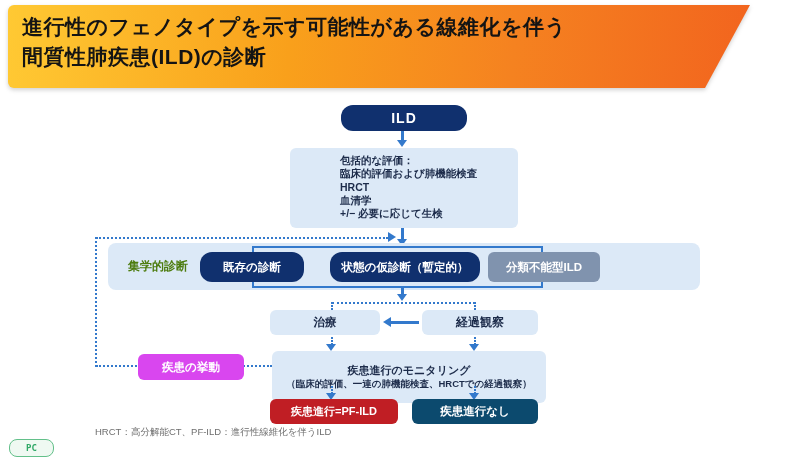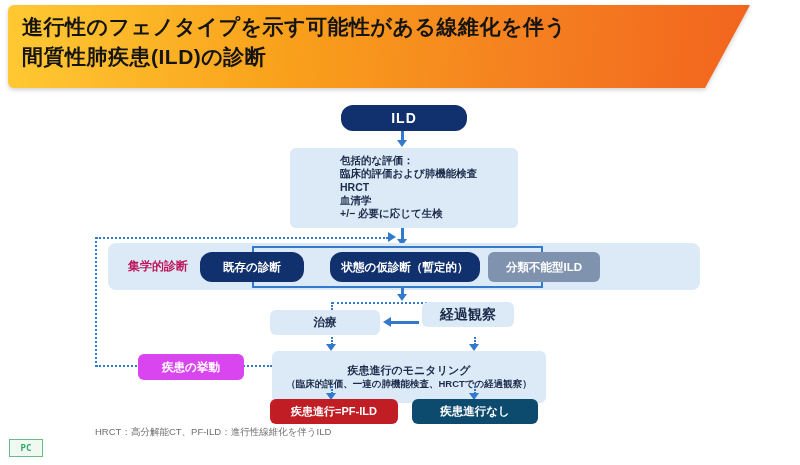--- a/index.html
+++ b/index.html
@@ -46,22 +46,22 @@
   .mdd-row { position:absolute; left:108px; top:243px; width:592px; height:47px;
              background:#DCE9F7; border-radius:8px; z-index:0; }
   .z2 { z-index:2; }
 
   .eval-text { position:absolute; left:340px; top:154px; width:180px;
                font-size:10.5px; font-weight:600; color:#1C2B4A; line-height:13.3px;
                text-align:left; }
 
   .footnote { position:absolute; left:95px; top:426px; font-size:9.5px; color:#6E6E6E; }
   .citation { position:absolute; right:12px; top:444px; font-size:9.5px; color:#8A8A8A; }
-  .pc-logo  { position:absolute; left:9px; top:439px; width:34px; height:18px;
-              border:1px solid #63C08A; border-radius:0; background:#EFF9F2;
+  .pc-logo  { position:absolute; left:9px; top:439px; width:45px; height:18px;
+              border:1px solid #63C08A; border-radius:8px; background:#EFF9F2;
               color:#2FA866; font-family:"DejaVu Sans Mono", monospace; font-size:9px;
               font-weight:bold; display:flex; align-items:center; justify-content:center; }
 </style>
 </head>
 <body>
 
 <div class="canvas">
 
   <div class="banner-wrap">
     <div class="banner"></div>
@@ -88,33 +88,33 @@
   <div class="vline" style="left:401px;top:228px;height:11px;"></div>
   <div class="ah-down" style="left:397px;top:239px;"></div>
 
   <div class="dot-h" style="left:96px;top:237px;width:292px;"></div>
   <div class="ah-right" style="left:388px;top:232px;"></div>
   <div class="dot-v" style="left:95px;top:237px;height:130px;"></div>
   <div class="dot-h" style="left:96px;top:365px;width:176px;"></div>
 
   <div class="mdd-row"></div>
   <div class="bracket"></div>
-  <div class="node" style="left:120px;top:243px;width:76px;height:47px;font-size:12px;color:#be185d;">集学的診断</div>
+  <div class="node" style="left:120px;top:243px;width:76px;height:47px;font-size:12px;color:#4d7c0f;">集学的診断</div>
   <div class="node navy z2" style="left:200px;top:252px;width:104px;height:30px;font-size:11.5px;">既存の診断</div>
   <div class="node navy z2" style="left:330px;top:252px;width:150px;height:30px;font-size:11.5px;">状態の仮診断（暫定的）</div>
   <div class="node slate z2" style="left:488px;top:252px;width:112px;height:30px;font-size:11.5px;">分類不能型ILD</div>
 
   <div class="vline" style="left:401px;top:288px;height:6px;"></div>
   <div class="ah-down" style="left:397px;top:294px;"></div>
   <div class="dot-h" style="left:332px;top:302px;width:143px;"></div>
   <div class="dot-v" style="left:331px;top:302px;height:8px;"></div>
   <div class="dot-v" style="left:474px;top:302px;height:8px;"></div>
 
   <div class="node lblue" style="left:270px;top:310px;width:110px;height:25px;font-size:11.5px;">治療</div>
-  <div class="node lblue" style="left:422px;top:302px;width:92px;height:25px;font-size:14px;">経過観察</div>
+  <div class="node lblue" style="left:422px;top:310px;width:116px;height:25px;font-size:12px;">経過観察</div>
   <div class="hline" style="left:391px;top:321px;width:28px;"></div>
   <div class="ah-left" style="left:383px;top:317px;"></div>
 
   <div class="dot-v" style="left:331px;top:337px;height:8px;"></div>
   <div class="ah-down" style="left:326px;top:344px;"></div>
   <div class="dot-v" style="left:474px;top:337px;height:8px;"></div>
   <div class="ah-down" style="left:469px;top:344px;"></div>
 
   <div class="node orange z2" style="left:138px;top:354px;width:106px;height:26px;font-size:11.5px;">疾患の挙動</div>
   <div class="node lblue" style="left:272px;top:351px;width:274px;height:52px;flex-direction:column;line-height:13px;">

